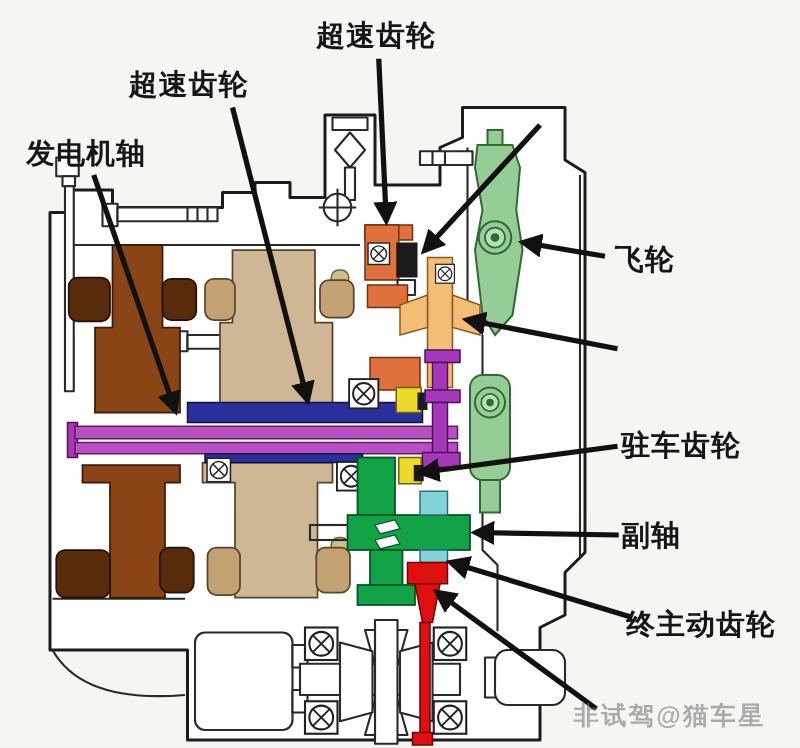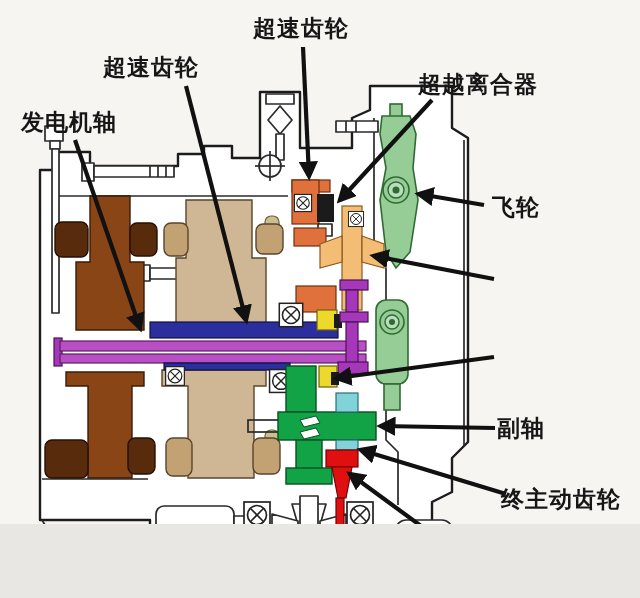--- a/index.html
+++ b/index.html
@@ -1,16 +1,16 @@
 <!DOCTYPE html>
 <html><head>
 <meta charset="utf-8">
 <style>
   html,body{margin:0;padding:0;background:#e8e7e4;}
-  #stage{position:relative;width:640px;height:524px;background:#f6f5f2;overflow:hidden;
+  #stage{position:relative;width:640px;height:598px;background:#f6f5f2;overflow:hidden;
          font-family:"Liberation Sans", sans-serif;}
   #stage svg{position:absolute;left:0;top:0;}
   .callout{position:absolute;font-weight:700;font-size:23px;line-height:1.05;
            letter-spacing:1px;color:#161616;white-space:nowrap;}
   .lb0{left:253px;top:16px}
   .lb1{left:103px;top:55px}
   .lb2{left:21px;top:110px}
   .lb3{left:418px;top:72px}
   .lb4{left:492px;top:195px}
   .lb5{left:497px;top:267px}
@@ -231,19 +231,19 @@
     <line class="arr" x1="494" y1="357" x2="337" y2="378"></line>
     <line class="arr" x1="495" y1="428" x2="381" y2="426"></line>
     <line class="arr" x1="506" y1="494" x2="361" y2="450"></line>
     <line class="arr" x1="477" y1="567" x2="350" y2="474"></line>
   </g>
 </svg>
 
   <div class="callout lb0">超速齿轮</div>
   <div class="callout lb1">超速齿轮</div>
   <div class="callout lb2">发电机轴</div>
-  <div class="callout lb3">超越离合器</div>
   <div class="callout lb4">飞轮</div>
+  <div class="callout lb6">驻车齿轮</div>
   <div class="callout lb7">副轴</div>
   <div class="callout lb8">终主动齿轮</div>
   <div class="wm">非试驾@猫车星</div>
 
 </div>
 
 </body></html>

